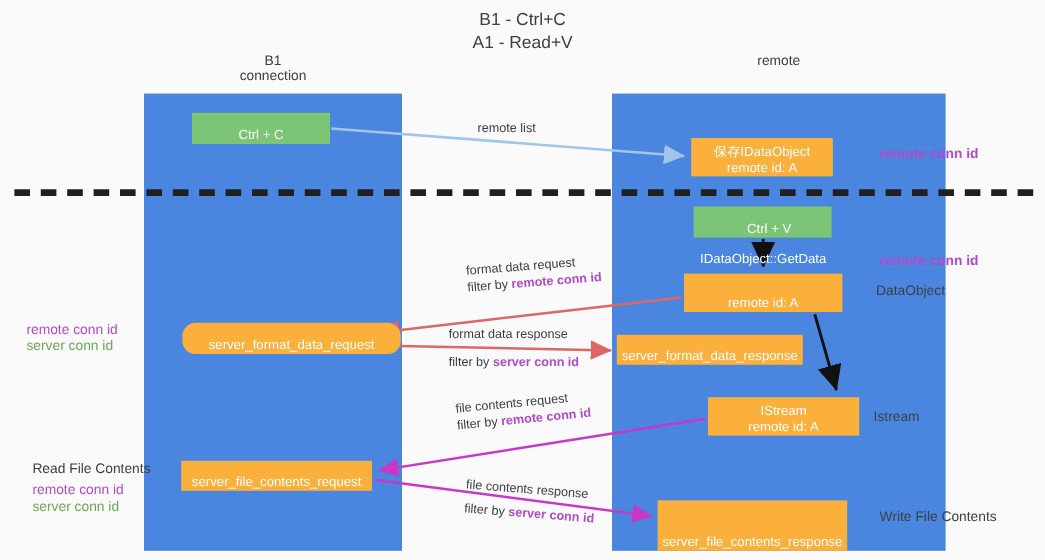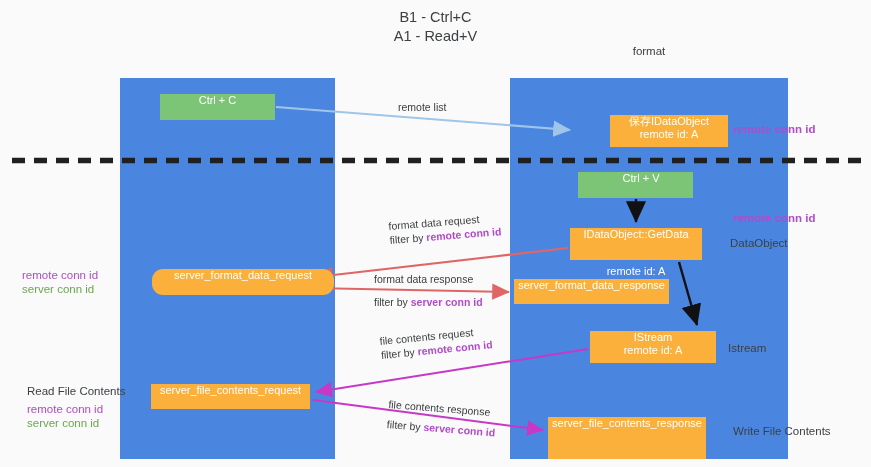--- a/index.html
+++ b/index.html
@@ -34,29 +34,29 @@
 
   
   #page-title{
     position:absolute;left:0;top:8px;width:871px;text-align:center;
     font-size:14.5px;line-height:19px;color:#3c4043;
   }
 
   
   .node{
     position:absolute;box-sizing:border-box;
-    display:flex;flex-direction:column;align-items:center;justify-content:flex-start;
+    display:flex;flex-direction:column;align-items:center;justify-content:flex-end;
     text-align:center;color:#ffffff;font-size:11px;line-height:13px;
   }
   .node.green{background:#7cc576;}
   .node.orange{background:#fbb03b;}
   .node .l2{font-size:11px;line-height:13px;}
 
   #n-ctrlc{left:160px;top:94px;width:115px;height:26px;}
-  #n-save-ido{left:610px;top:115px;width:118px;height:32px;}
+  #n-save-ido{left:576px;top:115px;width:118px;height:32px;}
   #n-ctrlv{left:578px;top:172px;width:115px;height:26px;padding-left:11px;}
   #n-getdata{left:570px;top:228px;width:132px;height:32px;gap:24px;}
   #n-fmt-req{left:152px;top:269px;width:182px;height:26px;border-radius:11px;}
   #n-fmt-resp{left:514px;top:279px;width:155px;height:25px;}
   #n-istream{left:590px;top:331px;width:126px;height:32px;}
   #n-file-req{left:151px;top:384px;width:159px;height:25px;}
   #n-file-resp{left:548px;top:417px;width:158px;height:42px;}
 
   
   .side{position:absolute;font-size:11.5px;line-height:14px;}
@@ -190,23 +190,27 @@
     </div>
   </div>
 
   <div class="layer" id="text-layer">
 
     <div id="page-title">
       <div>B1 - Ctrl+C</div>
       <div>A1 - Read+V</div>
     </div>
 
+    <div class="col-head" id="head-b1">
+      <div>B1</div>
+      <div>connection</div>
+    </div>
 
     <div class="col-head" id="head-a1">
-      <div>format</div>
+      <div>remote</div>
     </div>
 
     <div class="edge-label" id="el-format-list">
       <span>remote list</span>
     </div>
 
     <div class="edge-label" id="el-fmt-req">
       <div>format data request</div>
       <div><span>filter by </span><span class="hl purple">remote conn id</span></div>
     </div>

